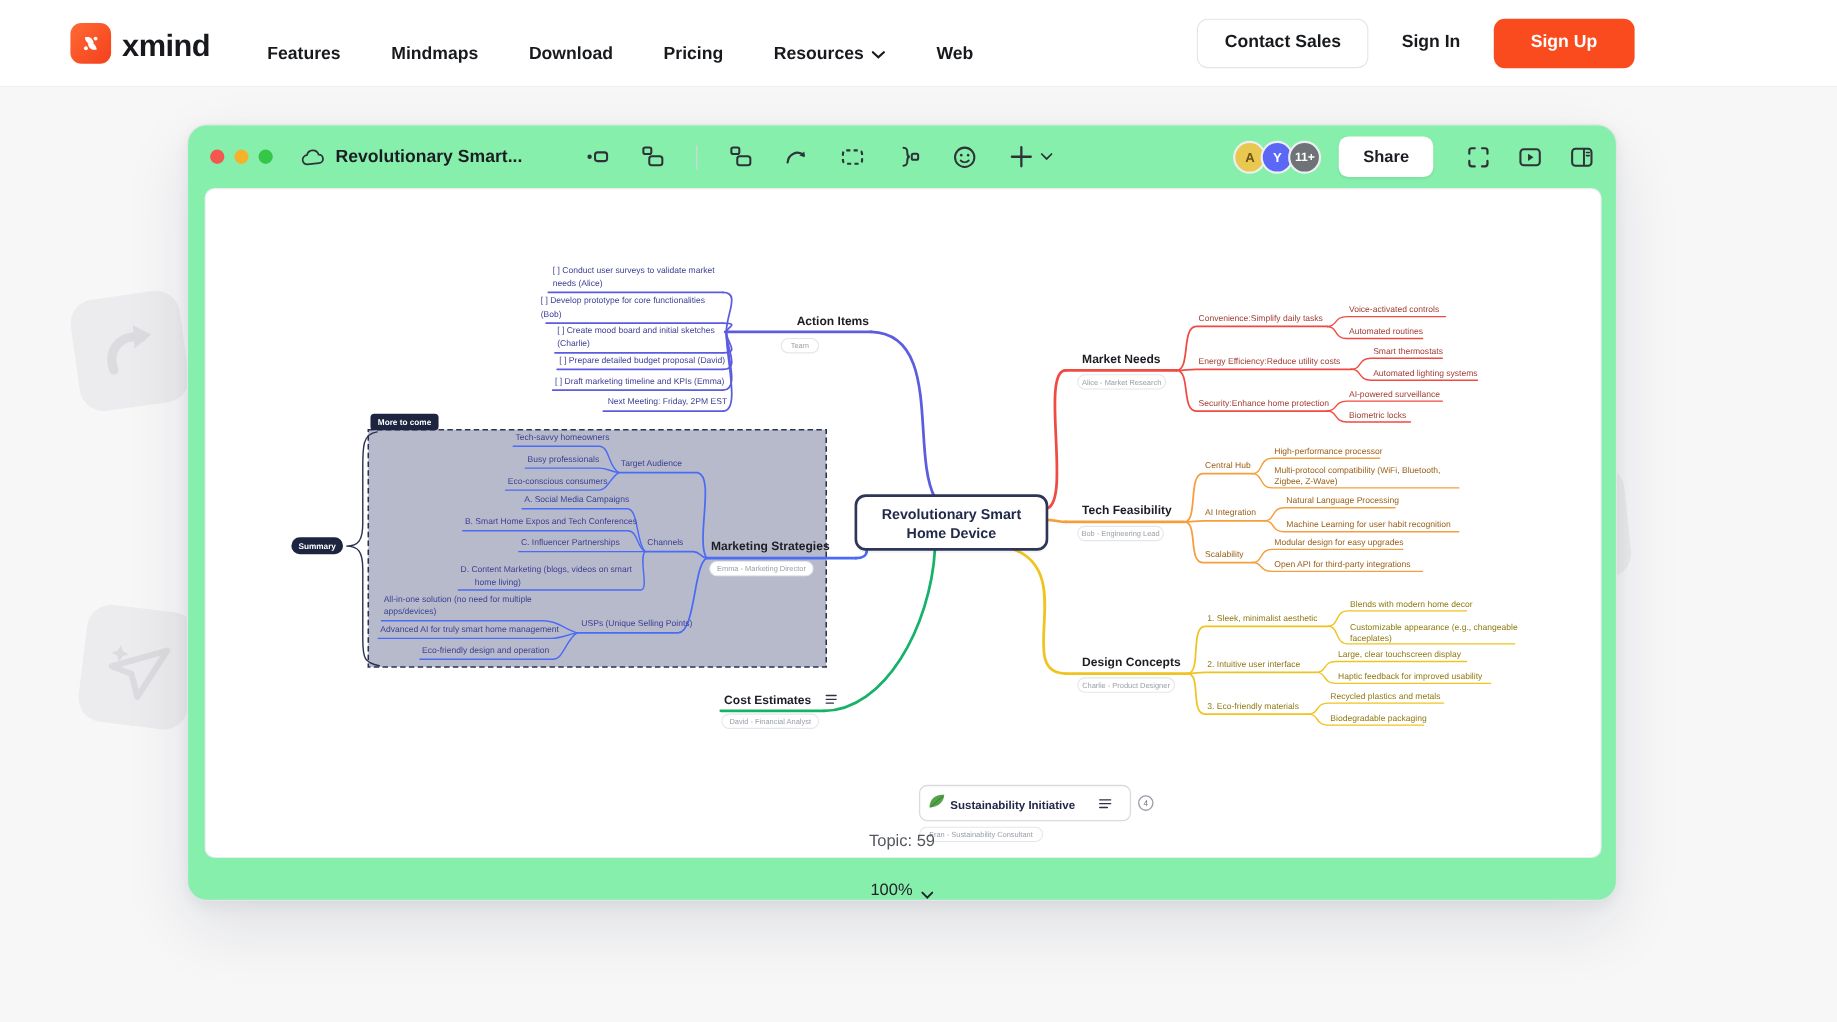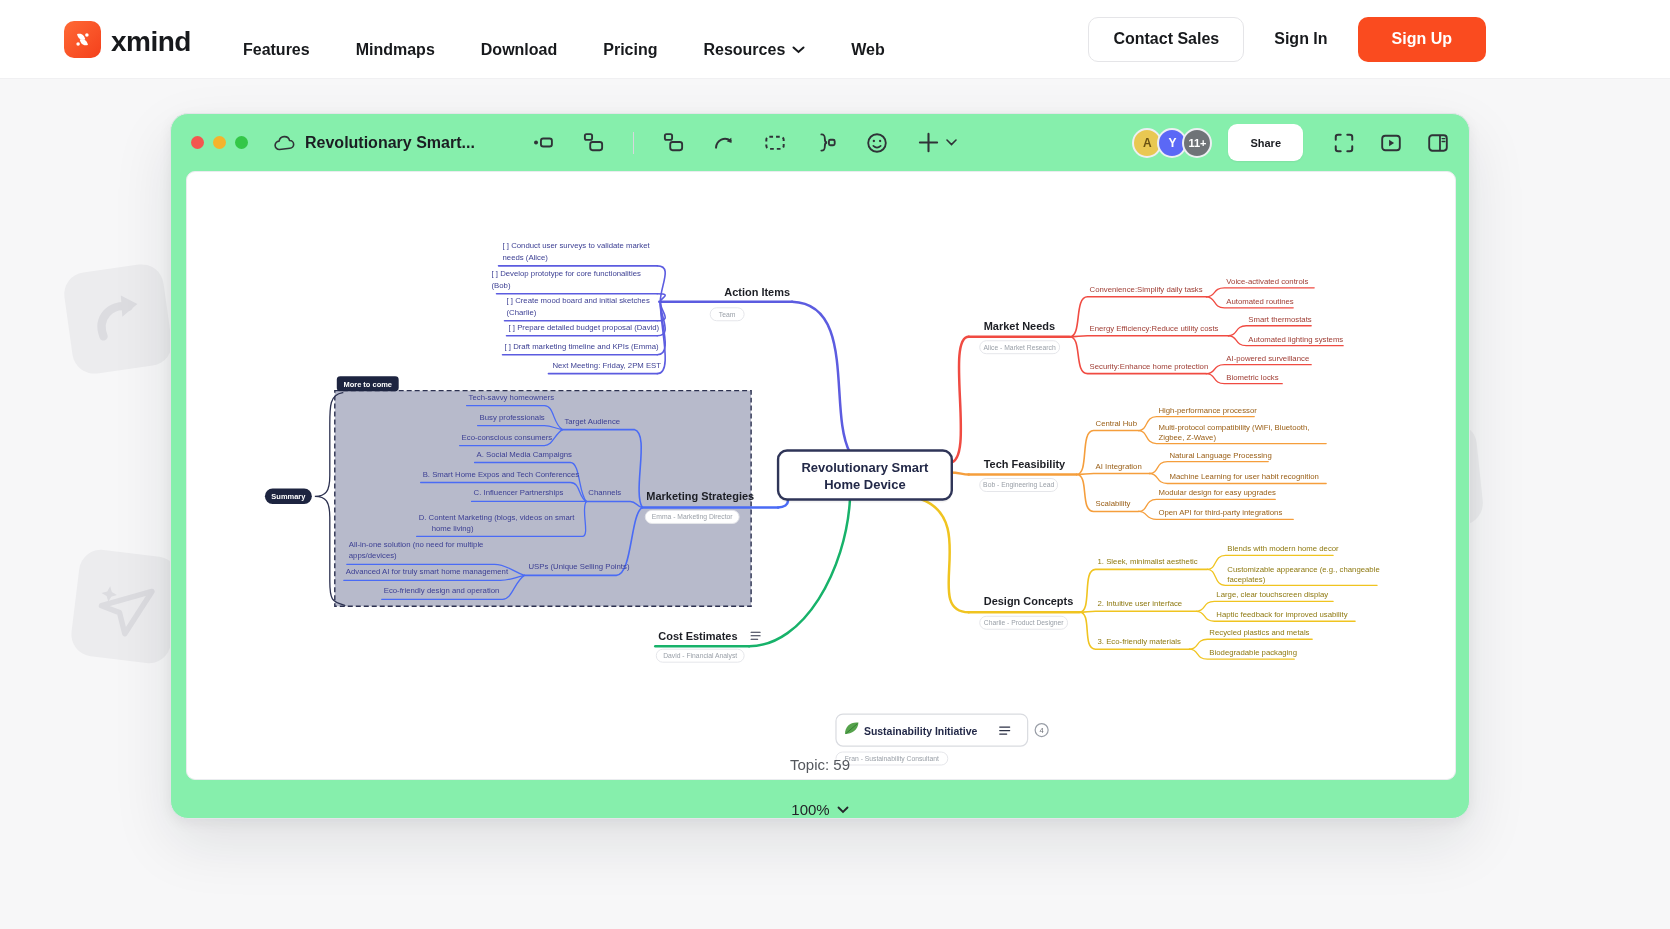--- a/index.html
+++ b/index.html
@@ -42,30 +42,30 @@
   .doc-cloud { margin-left:26px; display:flex; }
   .doc-title { margin-left:10px; font-size:16px; font-weight:bold; color:#1b1d22; }
   .tools { margin-left:58px; display:flex; align-items:center; gap:29px; }
   .tools .tb { display:flex; cursor:pointer; }
   .tb-divider { width:1px; height:22px; background:#d6d8dd; }
   .spacer { flex:1; }
   .collab { display:flex; align-items:center; }
   .avatar { width:30px; height:30px; border-radius:50%; border:2px solid #edeff2; display:flex; align-items:center;
             justify-content:center; font-size:12px; font-weight:bold; margin-left:-5px; cursor:pointer; }
   .share-btn { margin-left:16px; background:#fff; border:none; border-radius:9px; height:37px; padding:0 22px;
-               font-family:inherit; font-size:11px; font-weight:bold; color:#1b1d22; cursor:pointer;
+               font-family:inherit; font-size:15px; font-weight:bold; color:#1b1d22; cursor:pointer;
                box-shadow:0 1px 2px rgba(0,0,0,.06); }
   .view-tools { display:flex; align-items:center; gap:25px; margin-left:30px; }
   .view-tools .tb { display:flex; cursor:pointer; }
   .canvas { margin:0 15px; width:1270px; height:609px; background:#fff; border:1px solid #eaecef; border-radius:9px; overflow:hidden; }
   .canvas svg { display:block; width:1270px; height:609px; }
   .statusbar { height:38px; display:flex; align-items:center; justify-content:flex-end; padding:0 26px; gap:14px;flex-direction:column; }
   .statusbar .topic-count { font-size:15px; color:#54575d; }
   .statusbar .vdiv { width:1px; height:16px; background:#d7d9dd; }
-  .statusbar .zoom { font-size:15px; color:#232529; display:flex; align-items:center; gap:7px; cursor:pointer; }
+  .statusbar .zoom { font-size:15px; color:#232529; display:flex; align-items:flex-end; gap:7px; cursor:pointer; }
 
   
   text { font-family:"Liberation Sans","DejaVu Sans",sans-serif; }
   .t-central { font-size:13px; font-weight:bold; fill:#232948; text-anchor:middle; }
   .t-title { font-size:11px; font-weight:bold; fill:#1c1e24; }
   .t-tag { font-size:6.8px; fill:#9aa0a8; text-anchor:middle; }
   .t-lbl { font-size:7.5px; font-weight:bold; fill:#fff; text-anchor:middle; }
   .t-blue { font-size:7.8px; fill:#3c3f93; }
   .t-red { font-size:7.8px; fill:#a03f36; }
   .t-org { font-size:7.8px; fill:#9a5f17; }

